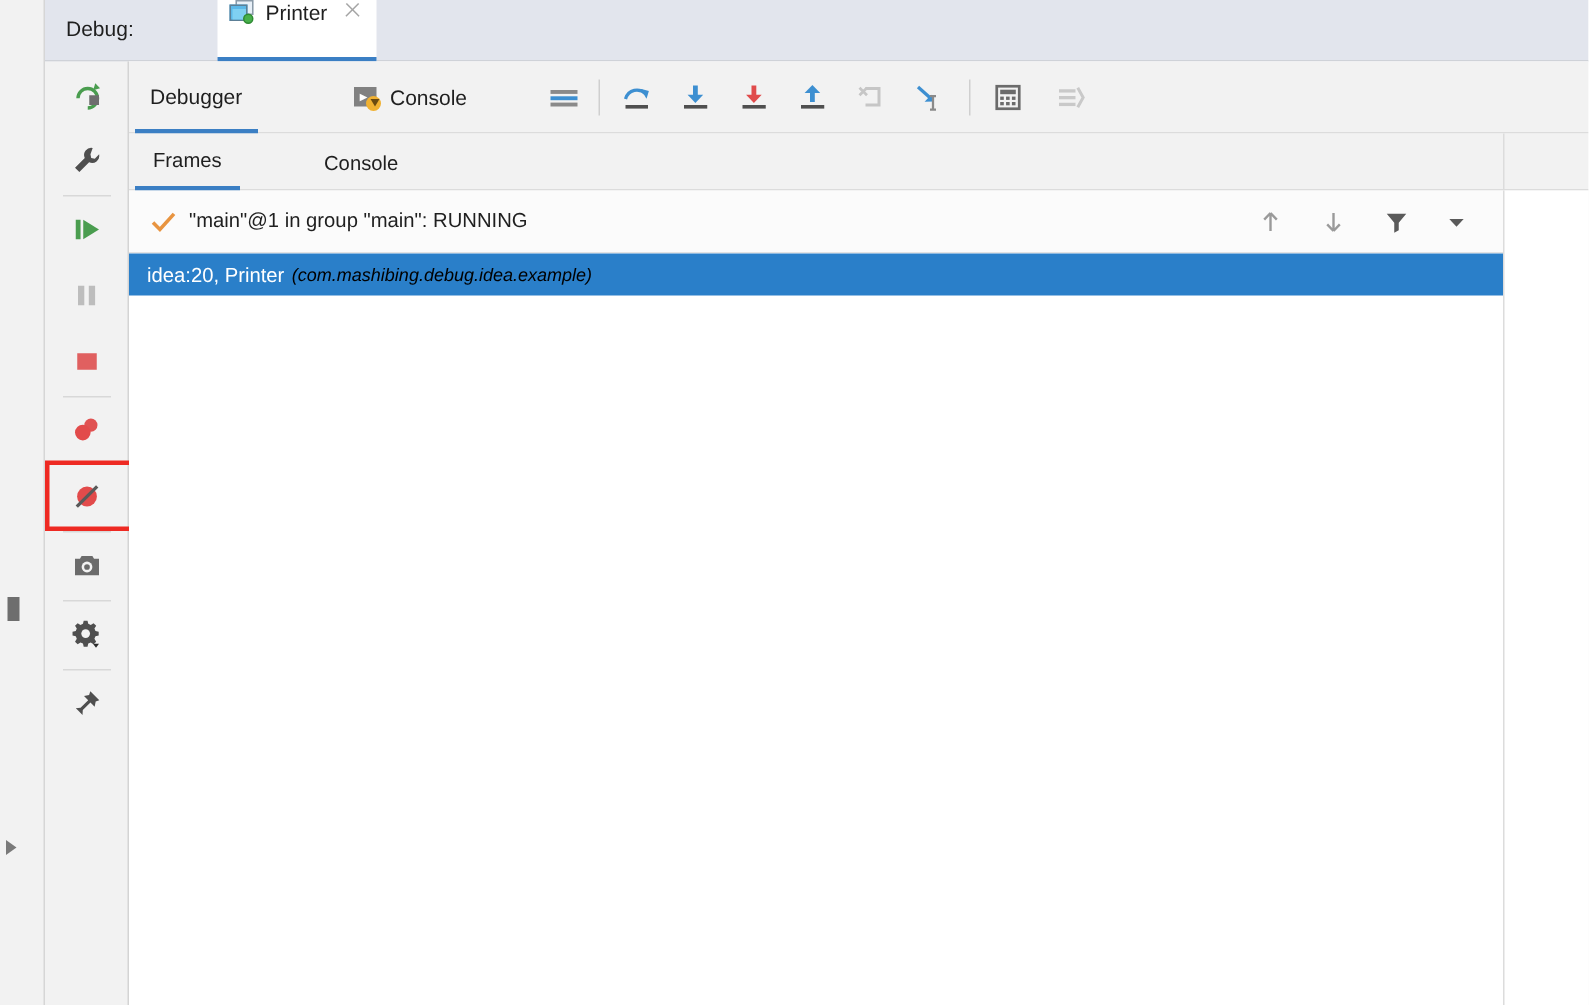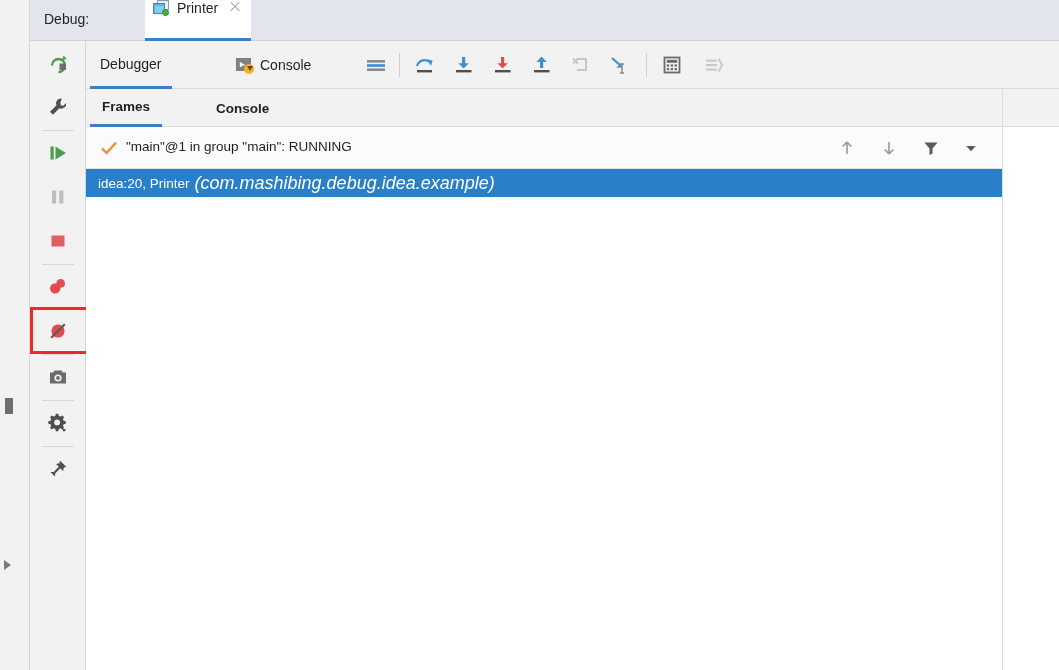--- a/index.html
+++ b/index.html
@@ -132,21 +132,21 @@
     position: absolute; top: 12px; width: 1px; height: 24px; background: #cfcfcf;
   }
   .tb-btn {
     position: absolute; top: 11px; width: 28px; height: 26px;
     display: flex; align-items: center; justify-content: center;
   }
 
   
   .sub-tabs {
     position: absolute; left: 0; top: 48px; width: 916px; height: 38px;
-    background: #f2f2f2; border-bottom: 1px solid #dcdcdc; font-weight: bold;
+    background: #f2f2f2; border-bottom: 1px solid #dcdcdc;
   }
   .sub-tab {
     position: absolute; top: 0; height: 38px;
     display: flex; align-items: center; padding: 0 12px;
     font-size: 13.5px; color: #1f1f1f;
   }
   .sub-tab.active { border-bottom: 3px solid #3b7fc4; }
 
   
   .thread-row {
@@ -170,21 +170,21 @@
   .frames-area {
     position: absolute; left: 0; top: 128px; width: 916px; bottom: 0;
     background: #ffffff;
   }
   .frame-row {
     position: absolute; left: 0; top: 0; width: 916px; height: 28px;
     background: #2a7fc9;
     display: flex; align-items: center; padding-left: 12px;
   }
   .frame-row .fr-main { color: #ffffff; font-size: 13.5px; }
-  .frame-row .fr-pkg  { color: #ffffff; font-size: 18px; font-style: italic; margin-left: 5px; }
+  .frame-row .fr-pkg  { color: #000000; font-size: 12px; font-style: italic; margin-left: 5px; }
 
   
   .vars-header {
     position: absolute; left: 916px; top: 48px; right: 0; height: 38px;
     background: #f2f2f2; border-bottom: 1px solid #dcdcdc;
     border-left: 1px solid #dcdcdc;
   }
   .vars-side {
     position: absolute; left: 916px; top: 86px; right: 0; bottom: 0;
     background: #ffffff; border-left: 1px solid #dcdcdc;

